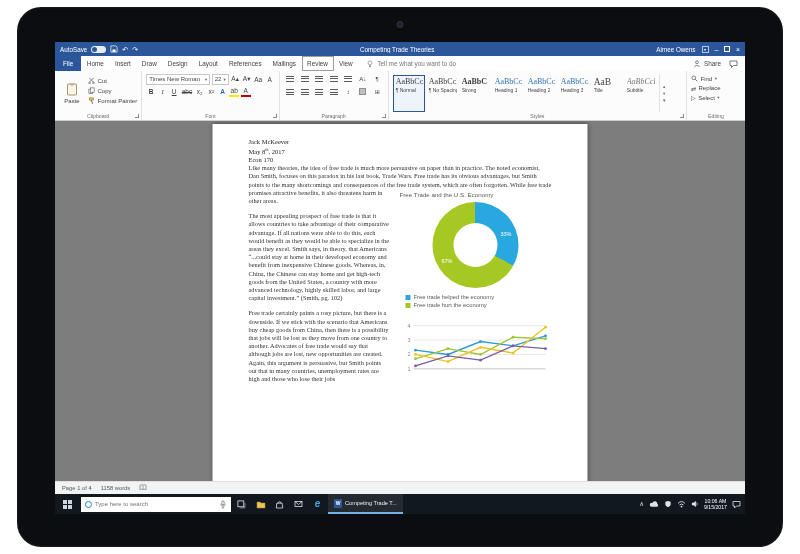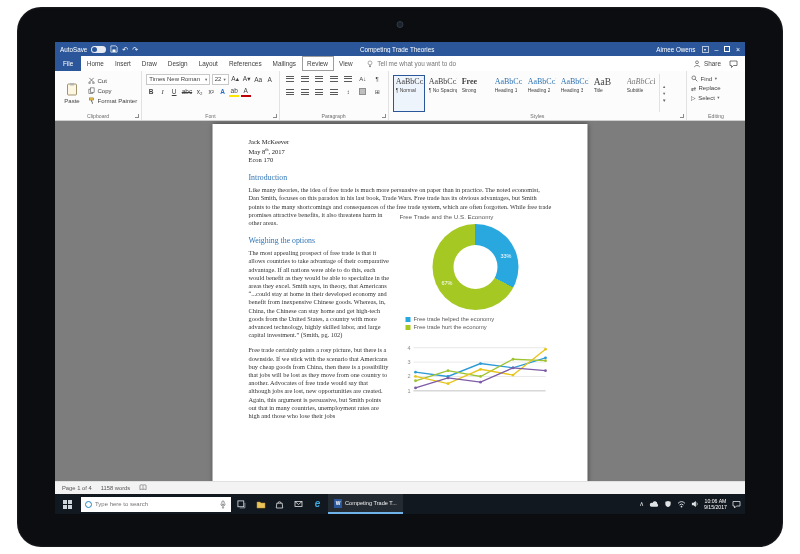--- a/index.html
+++ b/index.html
@@ -276,21 +276,21 @@
       <div class="cards">
         <div class="scard sel">
               <span class="sprev">AaBbCcDc</span>
               <span class="snm">¶ Normal</span>
             </div>
         <div class="scard">
               <span class="sprev">AaBbCcDc</span>
               <span class="snm">¶ No Spacing</span>
             </div>
         <div class="scard">
-              <span class="sprev">Free</span>
+              <span class="sprev">AaBbC</span>
               <span class="snm">Strong</span>
             </div>
         <div class="scard">
               <span class="sprev">AaBbCc</span>
               <span class="snm">Heading 1</span>
             </div>
         <div class="scard">
               <span class="sprev">AaBbCcE</span>
               <span class="snm">Heading 2</span>
             </div>
@@ -338,21 +338,20 @@
     </div>
   </div>
 
   <div class="docarea">
     <div class="page">
       <div class="meta">
         <div>Jack McKeever</div>
         <div><span>May 8</span><sup>th</sup><span>, 2017</span></div>
         <div>Econ 170</div>
       </div>
-      <div class="dh">Introduction</div>
       <p style="margin-bottom:0">Like many theories, the idea of free trade is much more persuasive on paper than in practice. The noted economist, Dan Smith, focuses on this paradox in his last book, Trade Wars. Free trade has its obvious advantages, but Smith points to the many shortcomings and consequences of the free trade system, which are often forgotten. While free trade</p>
       <div class="chart-col">
         <div class="ctitle">Free Trade and the U.S. Economy</div>
         <div class="donut-wrap">
           <div class="donut" style="background: conic-gradient(rgb(41, 168, 224) 0deg, rgb(41, 168, 224) 118.8deg, rgb(166, 200, 35) 118.8deg, rgb(166, 200, 35) 360deg);"></div>
           <span class="pl pl1">33%</span>
           <span class="pl pl2">67%</span>
         </div>
         <div class="legend">
           <div class="litem">
@@ -394,21 +393,20 @@
               <circle cx="146" cy="13.179487179487182" r="1.4" fill="#e8c51d"></circle>
               <polyline points="16,51.94871794871795 48.5,41.8974358974359 81,46.205128205128204 113.5,31.846153846153847 146,34.71794871794872" fill="none" stroke="#7d5ba6" stroke-width="1.3"></polyline>
               <circle cx="16" cy="51.94871794871795" r="1.4" fill="#7d5ba6"></circle>
               <circle cx="48.5" cy="41.8974358974359" r="1.4" fill="#7d5ba6"></circle>
               <circle cx="81" cy="46.205128205128204" r="1.4" fill="#7d5ba6"></circle>
               <circle cx="113.5" cy="31.846153846153847" r="1.4" fill="#7d5ba6"></circle>
               <circle cx="146" cy="34.71794871794872" r="1.4" fill="#7d5ba6"></circle>
             </svg>
       </div>
       <p>promises attractive benefits, it also threatens harm in other areas.</p>
-      <div class="dh">Weighing the options</div>
       <p>The most appealing prospect of free trade is that it allows countries to take advantage of their comparative advantage. If all nations were able to do this, each would benefit as they would be able to specialize in the areas they excel. Smith says, in theory, that Americans “...could stay at home in their developed economy and benefit from inexpensive Chinese goods. Whereas, in, China, the Chinese can stay home and get high-tech goods from the United States, a country with more advanced technology, highly skilled labor, and large capital investment.” (Smith, pg. 102)</p>
       <p>Free trade certainly paints a rosy picture, but there is a downside. If we stick with the scenario that Americans buy cheap goods from China, then there is a possibility that jobs will be lost as they move from one country to another. Advocates of free trade would say that although jobs are lost, new opportunities are created. Again, this argument is persuasive, but Smith points out that in many countries, unemployment rates are high and those who lose their jobs</p>
     </div>
   </div>
 
   <div class="statusbar">
     <span>Page 1 of 4</span>
     <span>1158 words</span>
     <span><svg width="8" height="7" viewBox="0 0 9 8">
             <path d="M1 1.5c1.4-.8 2.8-.8 3.5 0 .7-.8 2.1-.8 3.5 0v5c-1.4-.8-2.8-.8-3.5 0-.7-.8-2.1-.8-3.5 0z" fill="none" stroke="#666" stroke-width=".7"></path>

